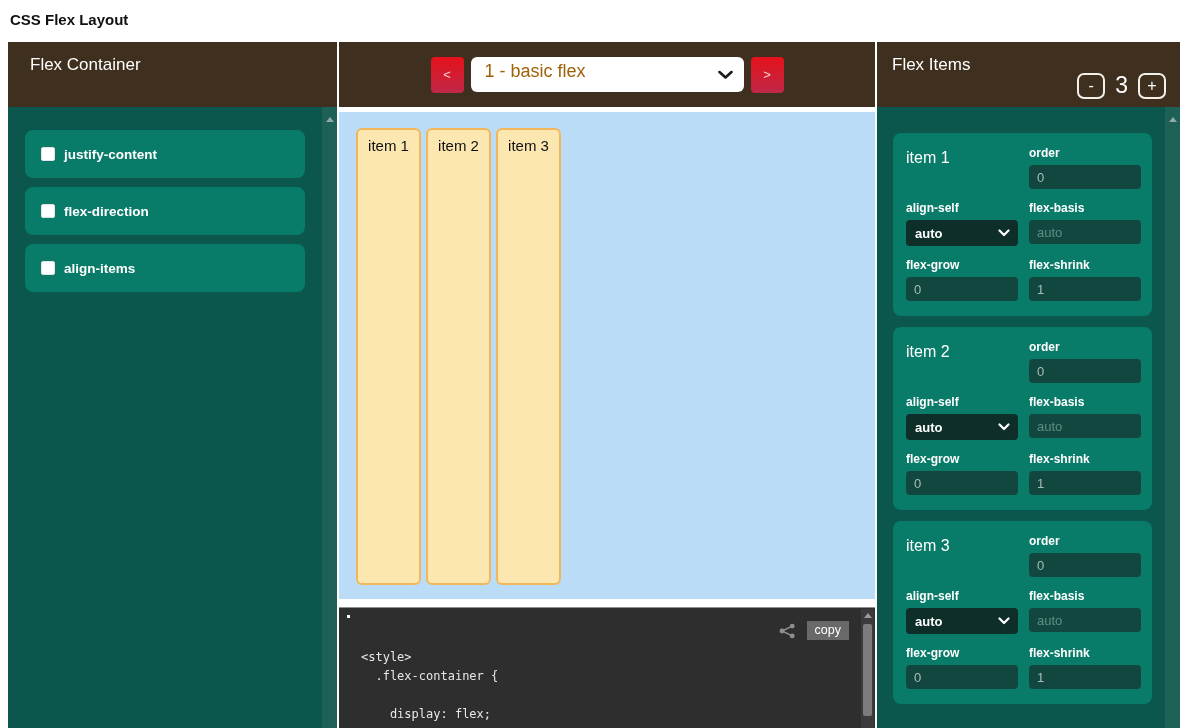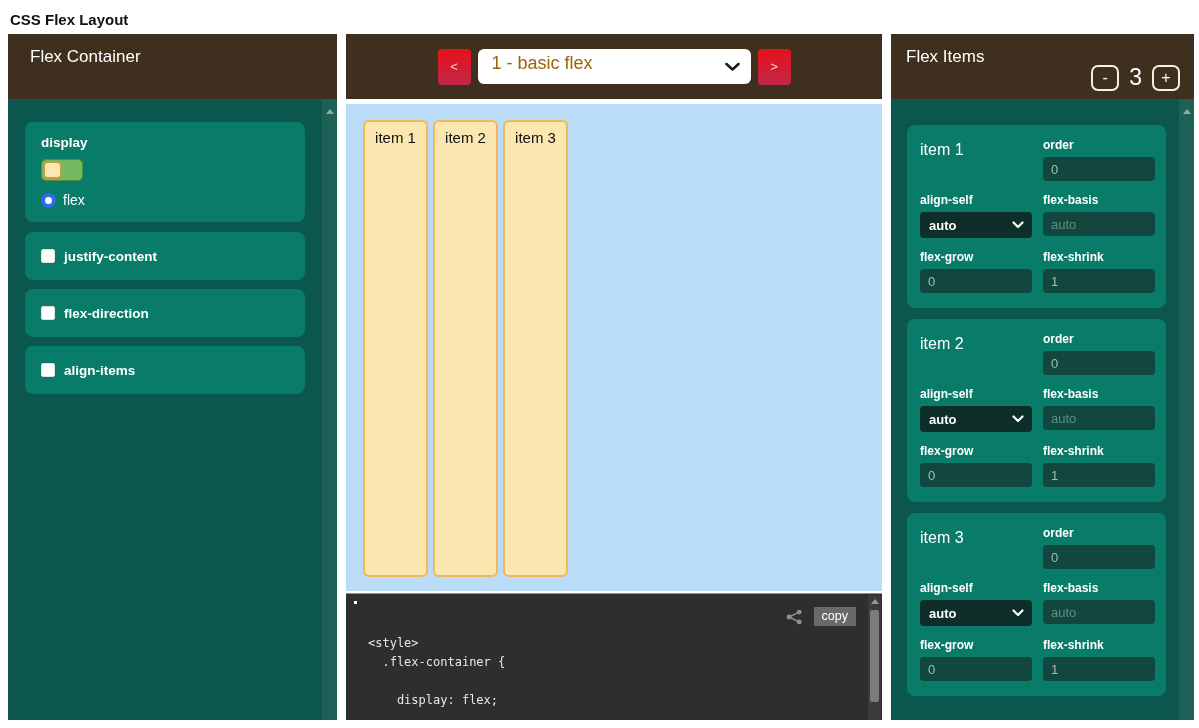--- a/index.html
+++ b/index.html
@@ -1,21 +1,21 @@
 <!DOCTYPE html>
 <html><head>
 <meta charset="utf-8">
 <style>
   * { box-sizing: border-box; margin: 0; padding: 0; }
   html, body { width: 1199px; height: 728px; overflow: hidden; background: #ffffff;
     font-family: "Liberation Sans", sans-serif; }
 
-  .page-title { padding: 11px 0 0 10px; font-size: 15px; font-weight: bold; color: #111; height: 34px; }
-
-  .main { display: flex; gap: 9px; padding-left: 8px; height: 686px; }
+  .page-title { padding: 11px 0 0 10px; font-size: 15px; font-weight: bold; color: #111; height: 42px; }
+
+  .main { display: flex; gap: 2px; padding-left: 8px; height: 686px; }
 
   
   .panel { display: flex; flex-direction: column; }
   .panel-header { background: #3f2f1e; height: 65px; color: #fff; flex: none; }
   .panel-body { position: relative; background: #0b574d; flex: 1; overflow: hidden; }
 
   .teal-track { position: absolute; top: 0; bottom: 0; right: 0; width: 15px; background: #1d6055; }
   .tri-up { position: absolute; top: 10px; left: 50%; transform: translateX(-50%);
     width: 0; height: 0; border-left: 4px solid transparent; border-right: 4px solid transparent;
     border-bottom: 5px solid #93a8a2; }
@@ -49,21 +49,21 @@
   .select-wrap select { width: 100%; height: 100%; border: none; background: transparent;
     -webkit-appearance: none; appearance: none; padding: 0 26px 8px 14px; font-size: 18px; color: #a16207;
     font-family: "Liberation Sans", sans-serif; border-radius: 6px; cursor: pointer; }
   .select-wrap .chev { position: absolute; right: 11px; top: 50%; transform: translateY(-50%); pointer-events: none; line-height: 0; }
 
   .canvas { background: #badcf7; height: 487px; margin-top: 5px; padding: 16px 0 0 17px;
     display: flex; align-items: flex-start; gap: 5px; flex: none; }
   .flex-item { width: 65px; height: 457px; background: #fbe7af; border: 2px solid #f2b75b;
     border-radius: 6px; text-align: center; padding-top: 7px; font-size: 15px; color: #111; }
 
-  .code-panel { position: relative; flex: 1; margin-top: 2px; background: #2e2e2e;
+  .code-panel { position: relative; flex: 1; margin-top: 8px; background: #2e2e2e;
     border-top: 1px solid #8f8f8f; overflow: hidden; }
   .code-dot { position: absolute; left: 8px; top: 7px; width: 3px; height: 3px; background: #fff; }
   .code-text { font-family: "DejaVu Sans Mono", monospace; font-size: 12px; line-height: 19px;
     color: #e8e8e8; padding: 40px 0 0 22px; white-space: pre; }
   .code-tools { position: absolute; top: 13px; right: 26px; display: flex; align-items: center; gap: 11px; }
   .copy-btn { background: #696969; color: #fff; border: none; font-size: 12.5px;
     padding: 2px 8px 3px 8px; cursor: pointer; font-family: "Liberation Sans", sans-serif; }
   .code-scrollbar { position: absolute; right: 1px; top: 1px; bottom: 0; width: 13px; background: #3b3b3b; }
   .code-scrollbar .tri-up { border-bottom-color: #9a9a9a; top: 4px; }
   .code-thumb { position: absolute; top: 15px; left: 2px; width: 9px; height: 92px; background: #7c7c7c; border-radius: 2px; }
@@ -96,30 +96,20 @@
 <div class="page-title">CSS Flex Layout</div>
 
 <div class="main">
 
   <aside class="panel left-panel">
     <div class="panel-header">
       <span>Flex Container</span>
     </div>
     <div class="panel-body">
 
-      <div class="card display-card">
-        <div class="card-label">display</div>
-        <div class="toggle">
-          <div class="knob"></div>
-        </div>
-        <div class="radio-row">
-          <span class="radio"></span>
-          <span>flex</span>
-        </div>
-      </div>
 
       <div class="card prop-card">
         <span class="checkbox"></span>
         <span class="card-label">justify-content</span>
       </div>
       <div class="card prop-card">
         <span class="checkbox"></span>
         <span class="card-label">flex-direction</span>
       </div>
       <div class="card prop-card">

